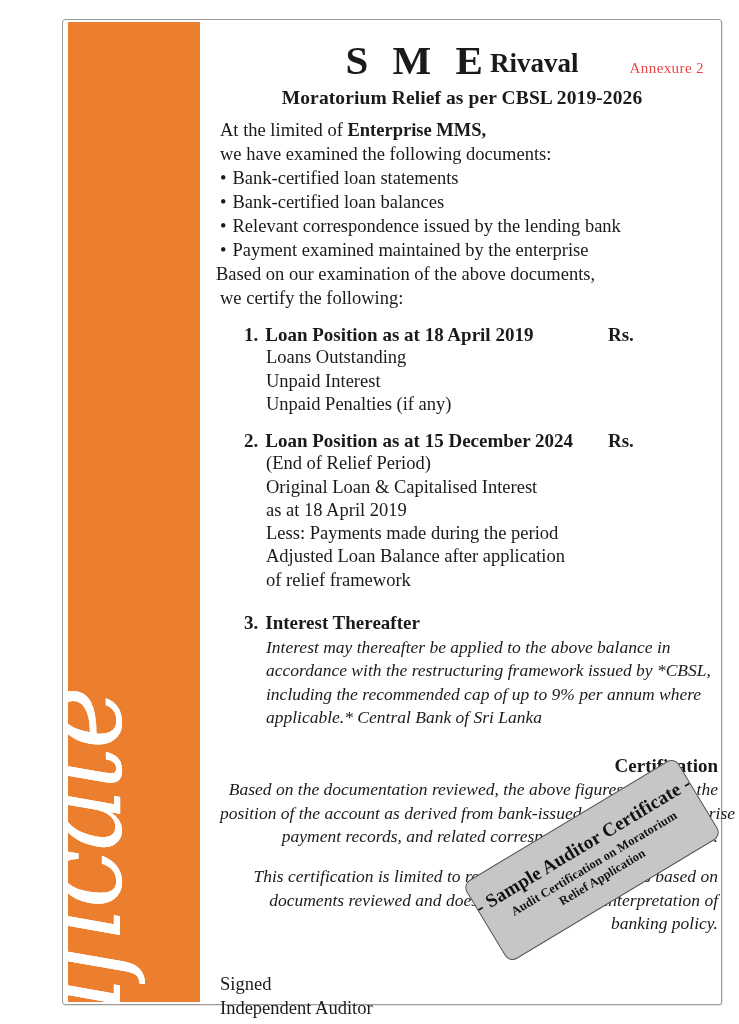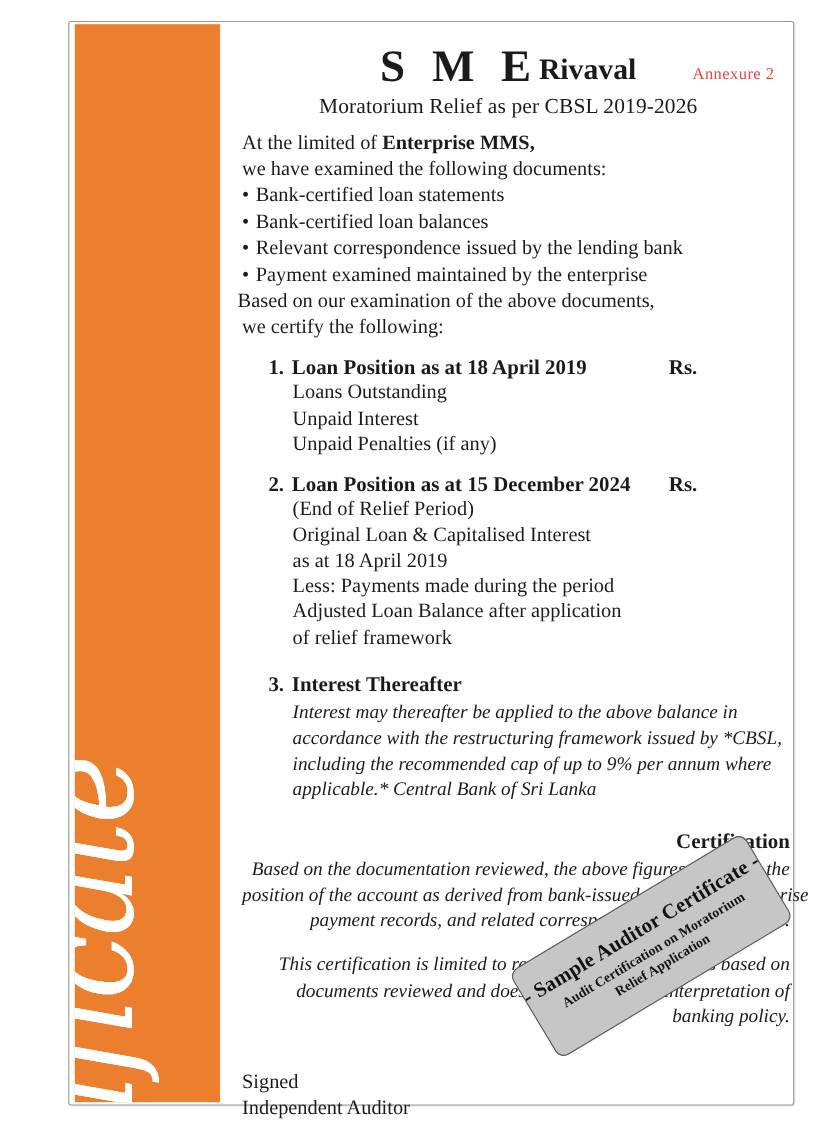--- a/index.html
+++ b/index.html
@@ -96,21 +96,21 @@
   }
   .sme-sub {
     font-size: 27px;
     font-weight: bold;
     letter-spacing: 0;
     position: relative;
     top: -2px;
   }
   .subtitle {
     font-size: 19.5px;
-    font-weight: normal;
+    font-weight: bold;
     margin-top: 6px;
     letter-spacing: 0.1px;
     white-space: nowrap;
   }
 
   
   .body-area { margin-top: 9px; font-size: 18.5px; line-height: 1.30; }
   .intro-line { padding-left: 14px; }
   .intro-line b { font-weight: bold; }
   .doc-list { margin: 0; padding: 0 0 0 14px; list-style: none; }

